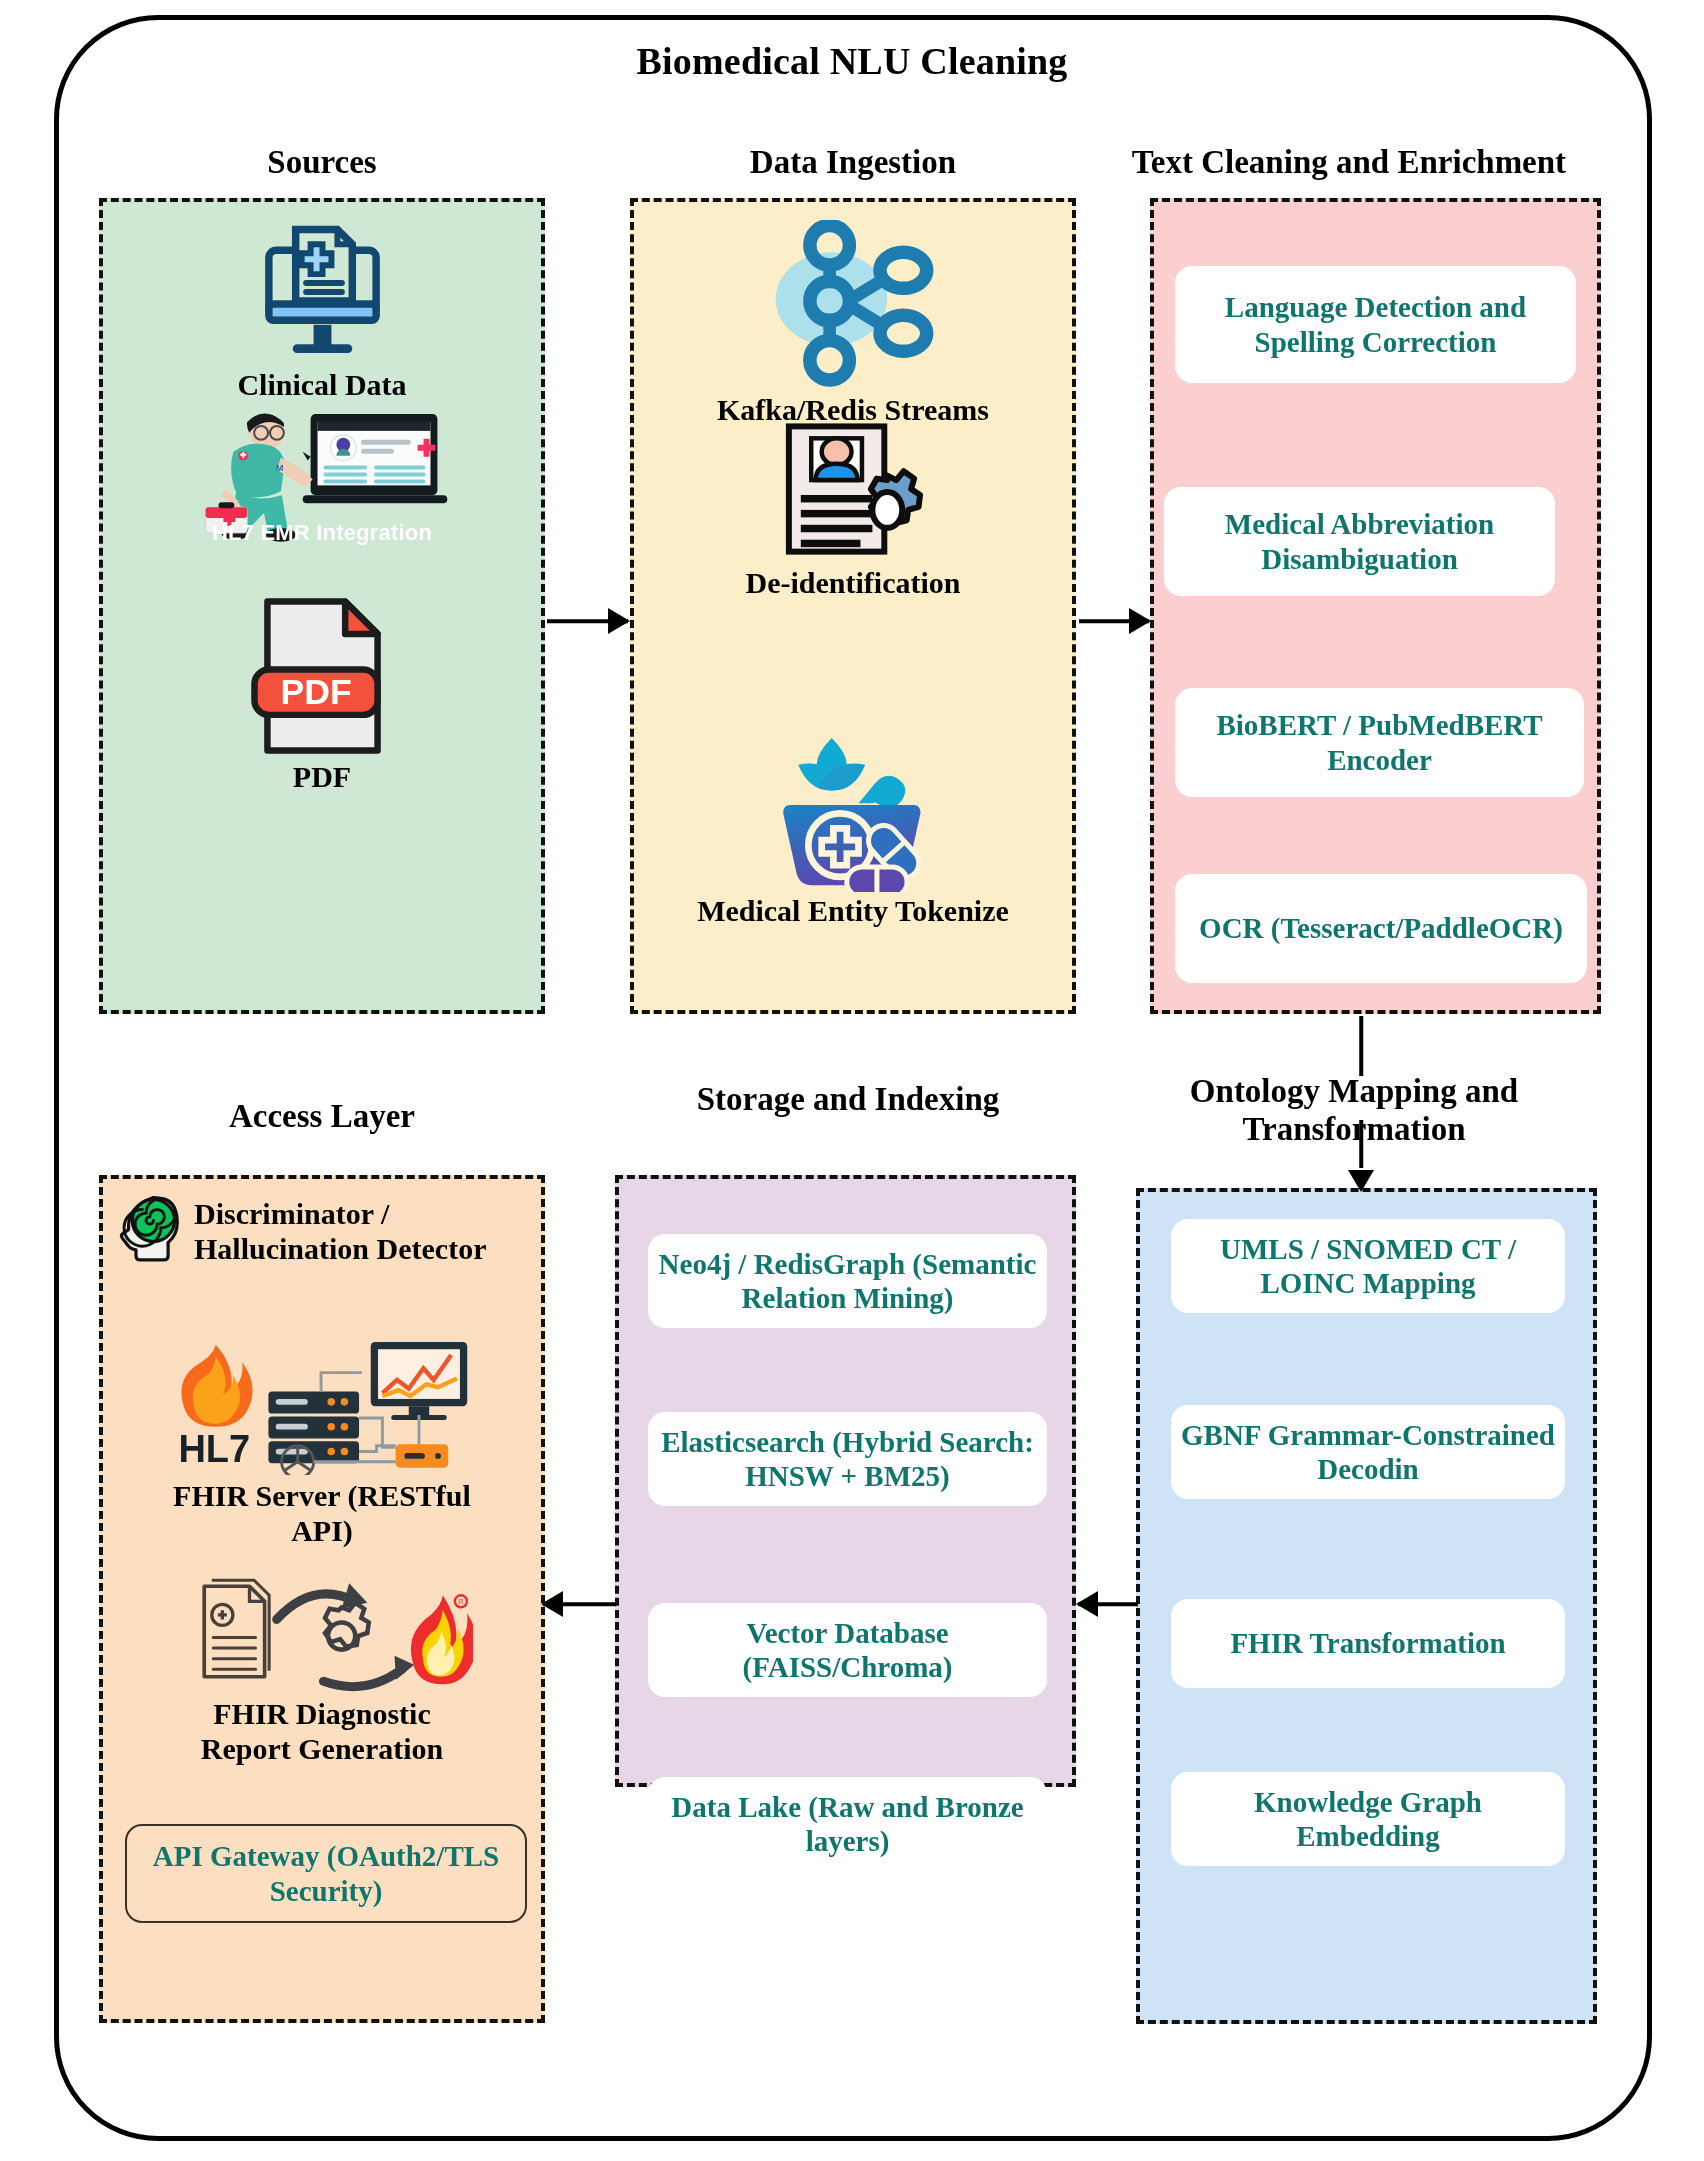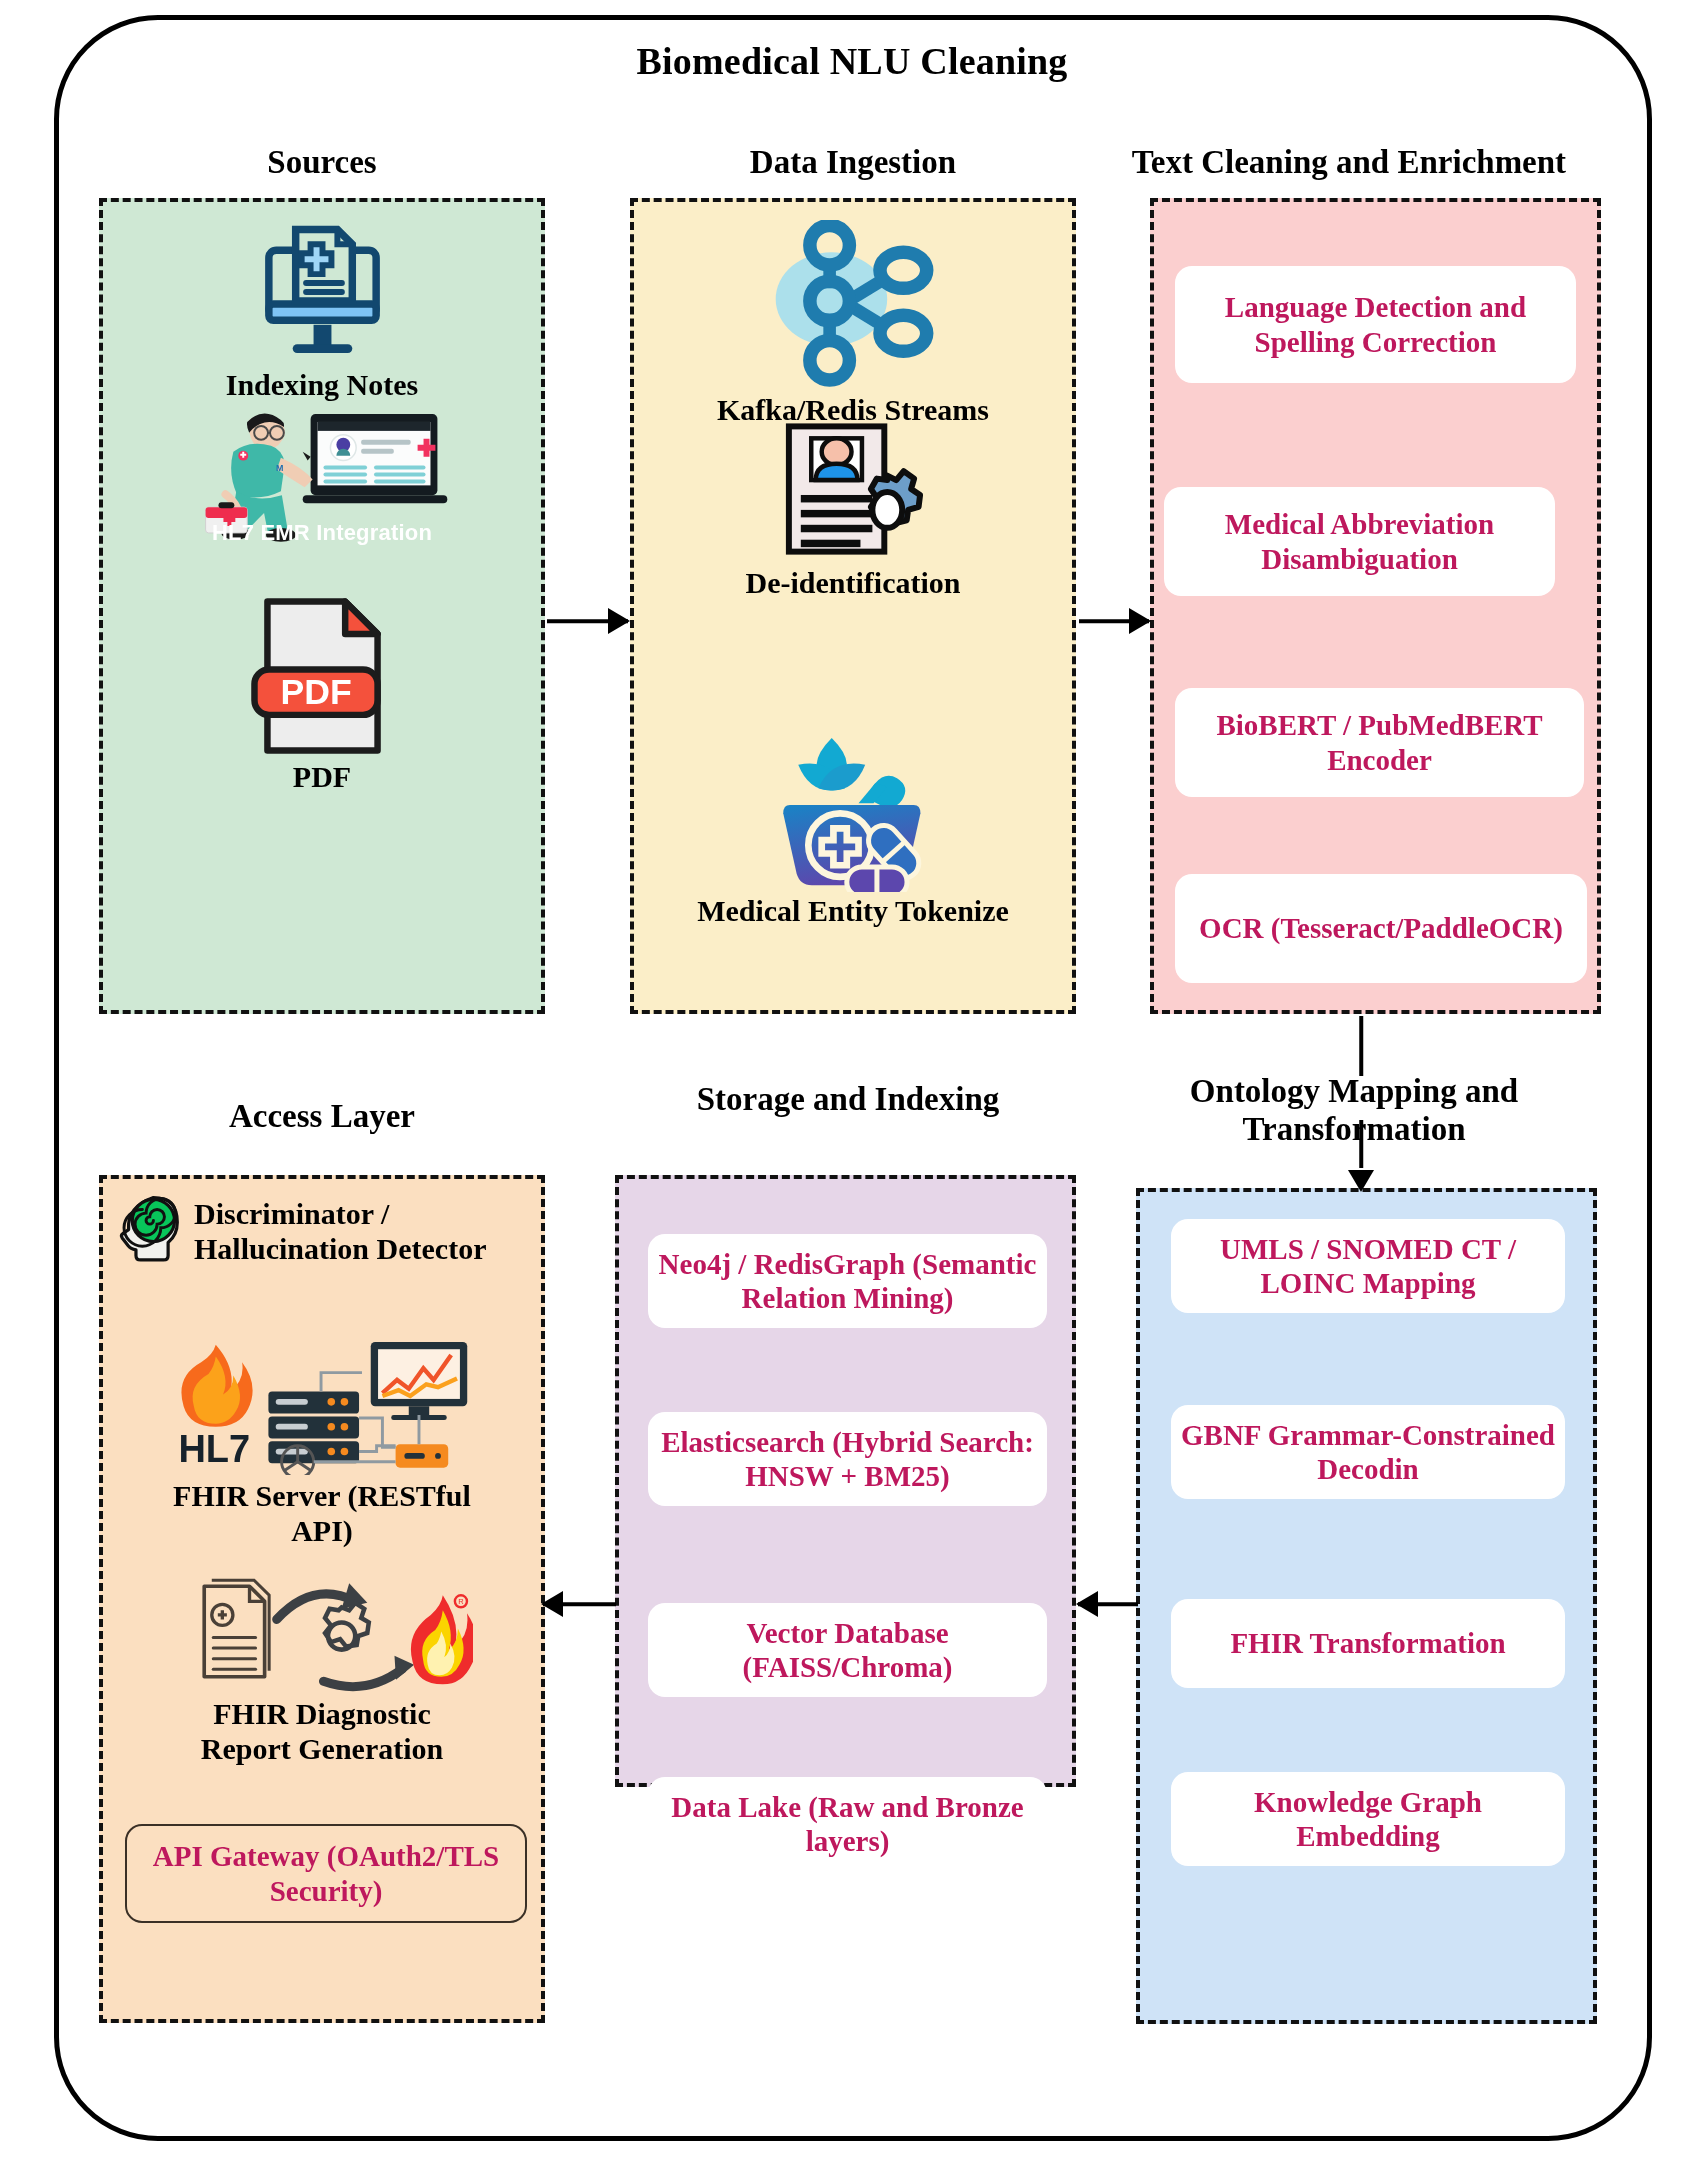--- a/index.html
+++ b/index.html
@@ -45,21 +45,21 @@
     align-items: center;
   }
 
   
   .chip {
     background: #ffffff;
     border-radius: 17px;
     text-align: center;
     font-size: 29px;
     font-weight: bold;
-    color: #be185d;
+    color: #0f766e;
     line-height: 1.18;
     display: flex;
     align-items: center;
     justify-content: center;
     padding: 0 10px;
     position: absolute;
   }
 
   
   .icon-item { position: absolute; text-align: center; width: 100%; }
@@ -131,21 +131,21 @@
         <rect x="14" y="56" width="72" height="11" rx="3" fill="#7fc4f5" stroke="#12486f" stroke-width="5"></rect>
         <rect x="44" y="70" width="12" height="14" fill="#12486f"></rect>
         <rect x="30" y="83" width="40" height="6" rx="3" fill="#12486f"></rect>
         <path d="M32 6 h28 l10 10 v38 H32 Z" fill="#cfe8d4" stroke="#12486f" stroke-width="5"></path>
         <path d="M60 6 v10 h10" fill="none" stroke="#12486f" stroke-width="4"></path>
         <path d="M42 16 h8 v6 h6 v8 h-6 v6 h-8 v-6 h-6 v-8 h6 z" fill="#9fd6f7" stroke="#12486f" stroke-width="4"></path>
         <rect x="37" y="40" width="28" height="4" rx="2" fill="#12486f"></rect>
         <rect x="37" y="46" width="28" height="4" rx="2" fill="#12486f"></rect>
       </svg>
     </div>
-    <div class="icon-caption">Indexing Notes</div>
+    <div class="icon-caption">Clinical Data</div>
   </div>
 
   <div class="icon-item" style="top:198px;">
     <div class="icon-box" style="height:144px; position:relative;">
       <svg width="317" height="144" viewBox="0 0 320 145">
 
         <rect x="148" y="14" width="128" height="82" rx="5" fill="#141b20"></rect>
         <rect x="155" y="22" width="114" height="64" fill="#fbfcfc"></rect>
         <rect x="155" y="22" width="114" height="9" fill="#1d262c"></rect>
         <rect x="140" y="96" width="146" height="8" rx="4" fill="#141b20"></rect>

